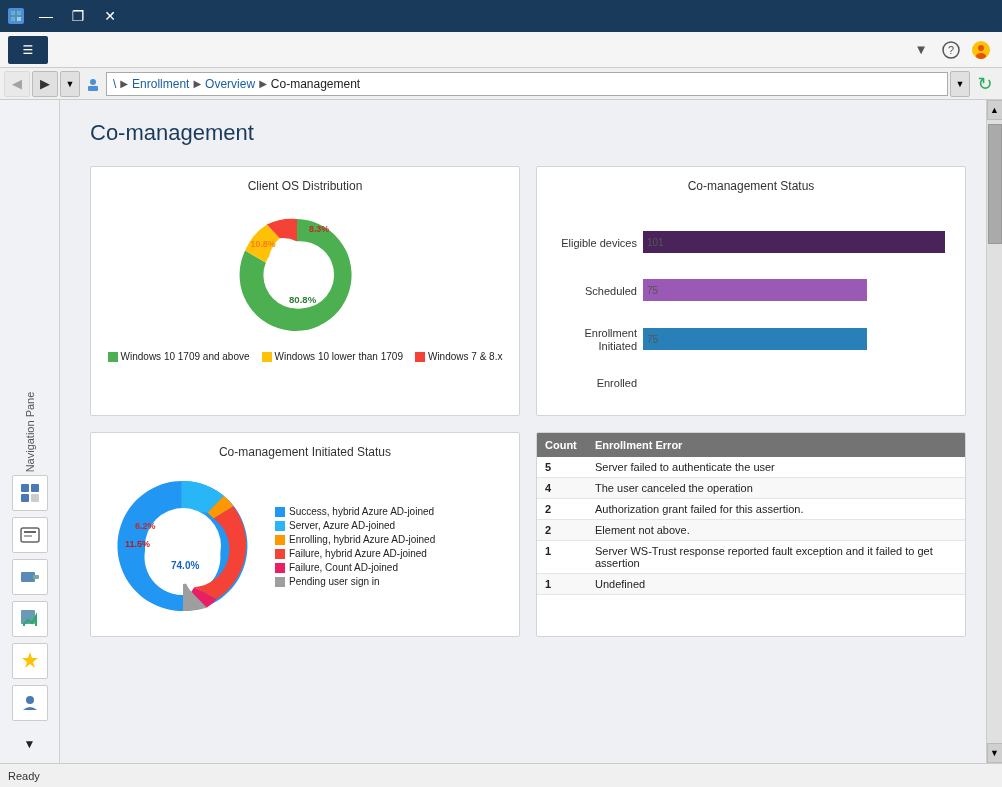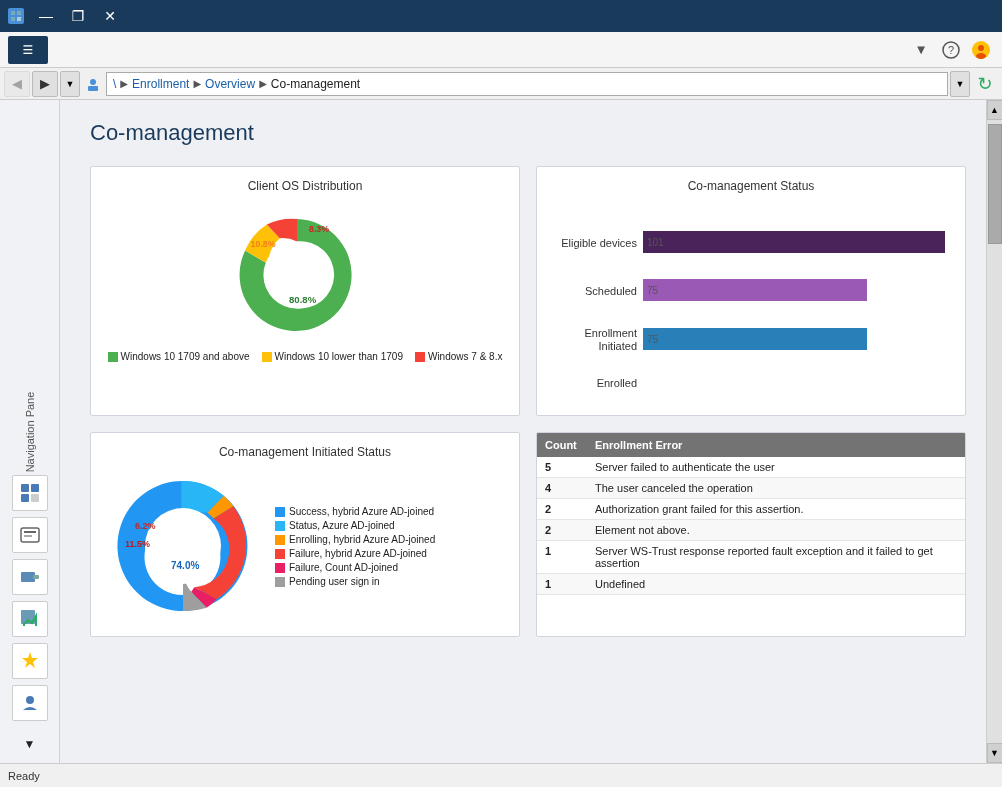--- a/index.html
+++ b/index.html
@@ -286,21 +286,21 @@
             <text x="32" y="60" font-size="9" fill="#c62828" font-weight="bold">6.2%</text>
             <text x="22" y="78" font-size="9" fill="#b71c1c" font-weight="bold">11.5%</text>
           </svg>
           <div class="enrollment-legend">
             <div class="enrollment-legend-item">
               <span class="legend-dot" style="background:#2196f3;width:10px;height:10px;"></span>
               <span>Success, hybrid Azure AD-joined</span>
             </div>
             <div class="enrollment-legend-item">
               <span class="legend-dot" style="background:#29b6f6;width:10px;height:10px;"></span>
-              <span>Status, Azure AD-joined</span>
+              <span>Server, Azure AD-joined</span>
             </div>
             <div class="enrollment-legend-item">
               <span class="legend-dot" style="background:#ff9800;width:10px;height:10px;"></span>
               <span>Enrolling, hybrid Azure AD-joined</span>
             </div>
             <div class="enrollment-legend-item">
               <span class="legend-dot" style="background:#f44336;width:10px;height:10px;"></span>
               <span>Failure, hybrid Azure AD-joined</span>
             </div>
             <div class="enrollment-legend-item">

